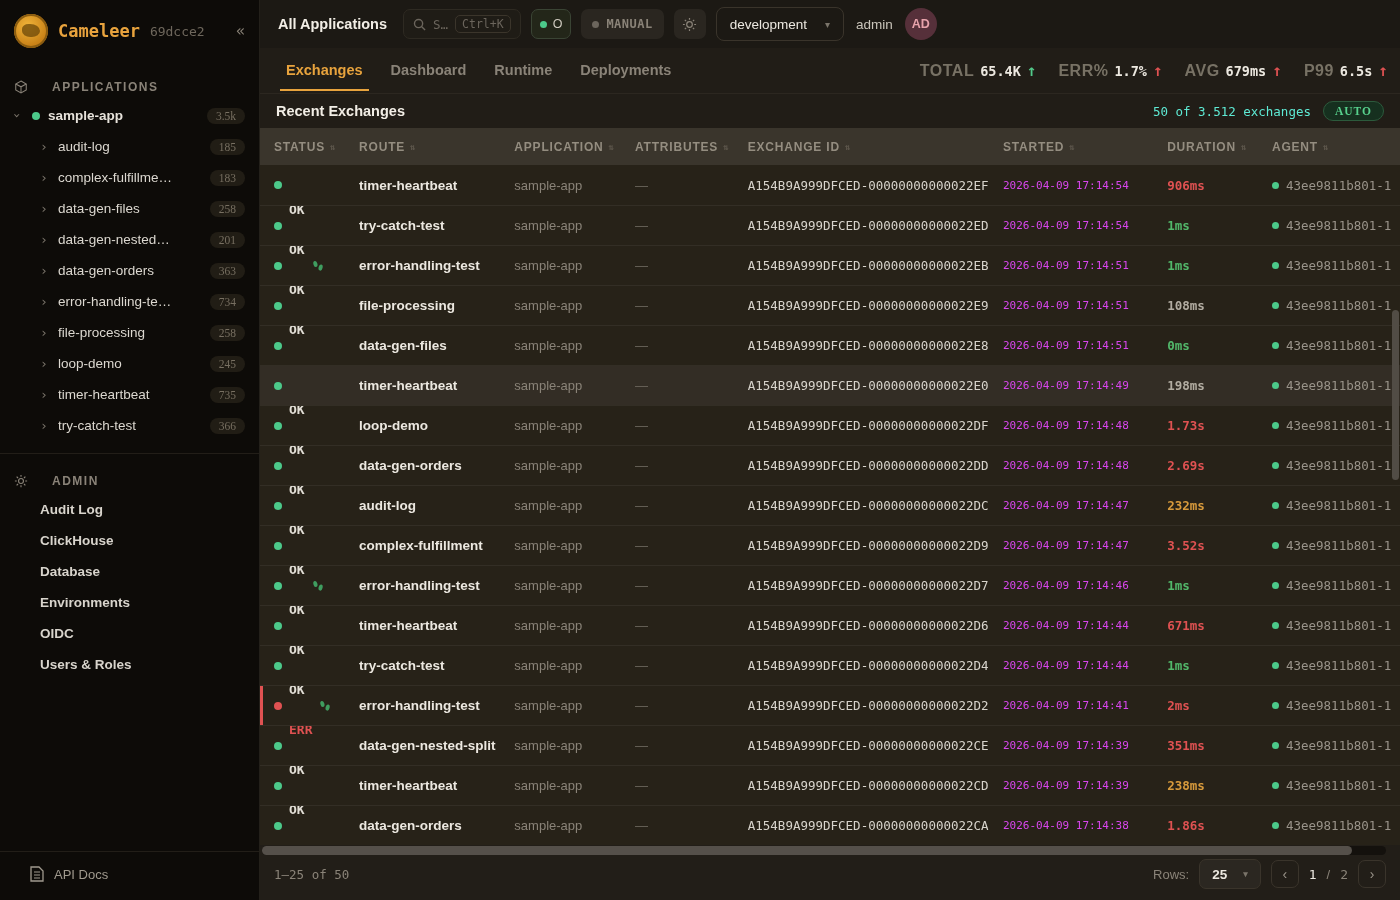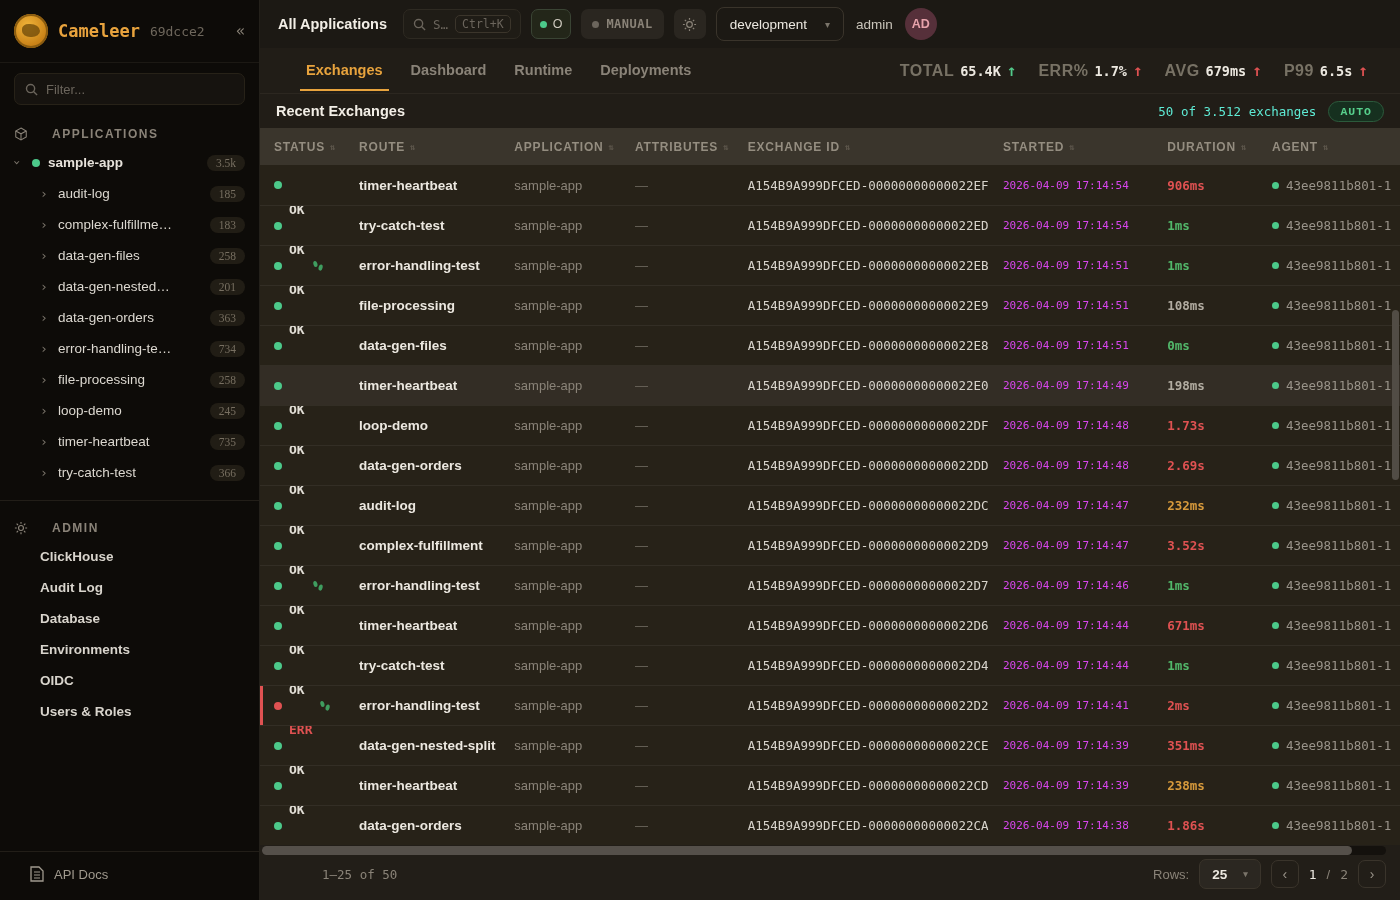--- a/index.html
+++ b/index.html
@@ -67,36 +67,36 @@
   .dot-gray { width:7px; height:7px; border-radius:50%; background:#6b655c; }
   .theme-btn { width:32px; height:30px; background:#2a2620; border-radius:7px; display:flex;
     align-items:center; justify-content:center; cursor:pointer; }
   .env-select { height:34px; border:1px solid #3a342b; border-radius:8px; display:flex; align-items:center;
     gap:18px; padding:0 13px; color:#ece8e0; font-size:13.5px; cursor:pointer; }
   .env-select .chev { color:#7a746a; font-size:10px; }
   .user-name { color:#c9c4ba; font-size:13.5px; padding:0 2px; }
   .avatar { width:32px; height:32px; border-radius:50%; background:#56303a; color:#e7a2ab;
     display:flex; align-items:center; justify-content:center; font-size:12.5px; font-weight:bold; }
 
-  .tabs-row { height:46px; display:flex; align-items:center; padding:0 32px; gap:8px;
+  .tabs-row { height:46px; display:flex; align-items:center; padding:0 12px; gap:8px;
     border-bottom:1px solid #2c2720; background:#211d17; }
   .tab { color:#8a8378; font-size:14.5px; font-weight:bold; padding:12px 14px 13px; cursor:pointer; position:relative; }
   .tab.active { color:#e8a33d; }
   .tab.active::after { content:""; position:absolute; left:8px; right:8px; bottom:0; height:2px; background:#e8a33d; }
   .stats { margin-left:auto; display:flex; align-items:center; gap:22px; }
   .stat { display:flex; align-items:center; gap:6px; }
   .stat .lbl { color:#787265; font-size:16px; font-weight:bold; letter-spacing:.5px; }
   .stat .val { color:#ece8e0; font-family:"DejaVu Sans Mono", monospace; font-size:13.5px; font-weight:bold; }
   .arrow-up-green { color:#52c98a; font-weight:bold; } .arrow-up-red { color:#e05252; font-weight:bold; }
 
   .section-head { height:34px; display:flex; align-items:center; padding:0 16px; gap:12px; background:#211d17; }
   .section-title { color:#f2eee6; font-size:14.5px; font-weight:bold; }
   .section-sum { margin-left:auto; color:#5eead4; font-family:"DejaVu Sans Mono", monospace; font-size:12.5px; }
   .auto-badge { background:#16301f; border:1px solid #2c5a3c; color:#57d08c; border-radius:12px;
-    font-family:Liberation Mono, monospace; font-size:11.5px; font-weight:bold; padding:3px 11px; letter-spacing:1px; }
+    font-family:Liberation Serif, serif; font-size:11.5px; font-weight:bold; padding:3px 11px; letter-spacing:1px; }
 
   
   .tablewrap { flex:0 0 auto; height:717px; overflow:hidden; background:#272218; }
   .thead { height:37px; background:#3a352c; display:flex; align-items:center; padding-left:14px; min-width:1190px; }
   .th { color:#948d80; font-size:12px; font-weight:bold; letter-spacing:.8px; display:flex; gap:5px; align-items:center; cursor:pointer; }
   .sorticon { color:#5d574c; font-size:9px; }
   .trow { height:40px; display:flex; align-items:center; padding-left:14px; border-top:1px solid #332e25;
     min-width:1190px; cursor:pointer; position:relative; }
   .trow:first-child { border-top:none; }
   .trow.hl { background:#332d25; }
@@ -117,21 +117,21 @@
   .tone-red { color:#e05252; } .tone-green { color:#52b76a; } .tone-amber { color:#d79a3c; } .tone-neutral { color:#b3ada2; }
   .agent { color:#9a948a; font-family:"DejaVu Sans Mono", monospace; font-size:12.5px; display:flex; align-items:center; gap:7px; }
   .agent .dot-green { width:7px; height:7px; }
 
   
   .hscroll { position:absolute; left:2px; right:14px; bottom:45px; height:9px; background:#14110d; border-radius:5px; }
   .hthumb { position:absolute; left:0; top:0; height:9px; width:97%; background:#55504a; border-radius:5px; }
   .vthumb { position:absolute; right:1px; top:310px; width:7px; height:170px; background:#514c45; border-radius:4px; }
 
   
-  .tfooter { height:52px; margin-top:auto; display:flex; align-items:center; padding:0 14px; gap:10px; background:#221e18;margin-left:48px; }
+  .tfooter { height:52px; margin-top:auto; display:flex; align-items:center; padding:0 14px; gap:10px; background:#221e18; }
   .range-txt { color:#8a8378; font-family:"DejaVu Sans Mono", monospace; font-size:12.5px; }
   .rows-label { margin-left:auto; color:#8a8378; font-size:13px; }
   .rows-select { height:30px; background:#2b2721; border:1px solid #3a342b; border-radius:7px;
     display:flex; align-items:center; gap:16px; padding:0 12px; color:#ece8e0; font-size:13.5px;
     font-weight:bold; cursor:pointer; }
   .rows-select .chev { color:#7a746a; font-size:9px; }
   .pg-btn { width:28px; height:28px; border:1px solid #3a342b; border-radius:7px; background:transparent;
     color:#9a948a; display:flex; align-items:center; justify-content:center; font-size:14px; cursor:pointer; }
   .pg-cur { color:#ece8e0; font-size:13px; } .pg-sep,.pg-tot { color:#8a8378; font-size:13px; }
 </style>
@@ -140,29 +140,20 @@
 
 <div class="app">
 
   <aside class="sidebar">
     <div class="logo-row">
       <div class="logo-badge"></div>
       <span class="logo-text">Cameleer</span>
       <span class="logo-version">69dcce2</span>
       <span class="collapse-btn mono">«</span>
     </div>
-    <div class="filter-wrap">
-      <div class="filter-box">
-        <svg class="ic" width="13" height="13" viewBox="0 0 14 14">
-            <circle cx="6" cy="6" r="4.4" fill="none" stroke="#6b655c" stroke-width="1.5"></circle>
-            <line x1="9.4" y1="9.4" x2="13" y2="13" stroke="#6b655c" stroke-width="1.5"></line>
-          </svg>
-        <span>Filter...</span>
-      </div>
-    </div>
     <div class="sec-label">
       <svg class="ic" width="14" height="14" viewBox="0 0 16 16">
           <path d="M8 1.2l6 3.3v7L8 14.8l-6-3.3v-7L8 1.2z" fill="none" stroke="#8a8378" stroke-width="1.2"></path>
           <path d="M2 4.5l6 3.3 6-3.3M8 7.8v7" fill="none" stroke="#8a8378" stroke-width="1.2"></path>
         </svg>
       <span>APPLICATIONS</span>
     </div>
     <div class="tree">
       <div class="tree-row">
         <span class="chev mono"><span class="chev-down">›</span></span>
@@ -225,22 +216,22 @@
     </div>
     <div class="divider" style="margin:12px 0 2px;"></div>
     <div class="sec-label">
       <svg class="ic" width="14" height="14" viewBox="0 0 16 16">
           <path d="M8 5.2A2.8 2.8 0 1 0 8 10.8 2.8 2.8 0 0 0 8 5.2z" fill="none" stroke="#8a8378" stroke-width="1.3"></path>
           <path d="M8 1v2.2M8 12.8V15M1 8h2.2M12.8 8H15M3 3l1.6 1.6M11.4 11.4L13 13M13 3l-1.6 1.6M4.6 11.4L3 13" stroke="#8a8378" stroke-width="1.3"></path>
         </svg>
       <span>ADMIN</span>
     </div>
     <div id="admin-items">
+  <div class="admin-item">Audit Log</div>
   <div class="admin-item">ClickHouse</div>
-  <div class="admin-item">Audit Log</div>
   <div class="admin-item">Database</div>
   <div class="admin-item">Environments</div>
   <div class="admin-item">OIDC</div>
   <div class="admin-item">Users &amp; Roles</div>
       </div>
     <div class="sidebar-bottom">
       <div class="api-docs">
         <svg class="ic" width="14" height="16" viewBox="0 0 14 16">
             <path d="M1 1h8l4 4v10H1V1z" fill="none" stroke="#a09a8e" stroke-width="1.3"></path>
             <path d="M4 6h6M4 9h6M4 12h6" stroke="#a09a8e" stroke-width="1.2"></path>

